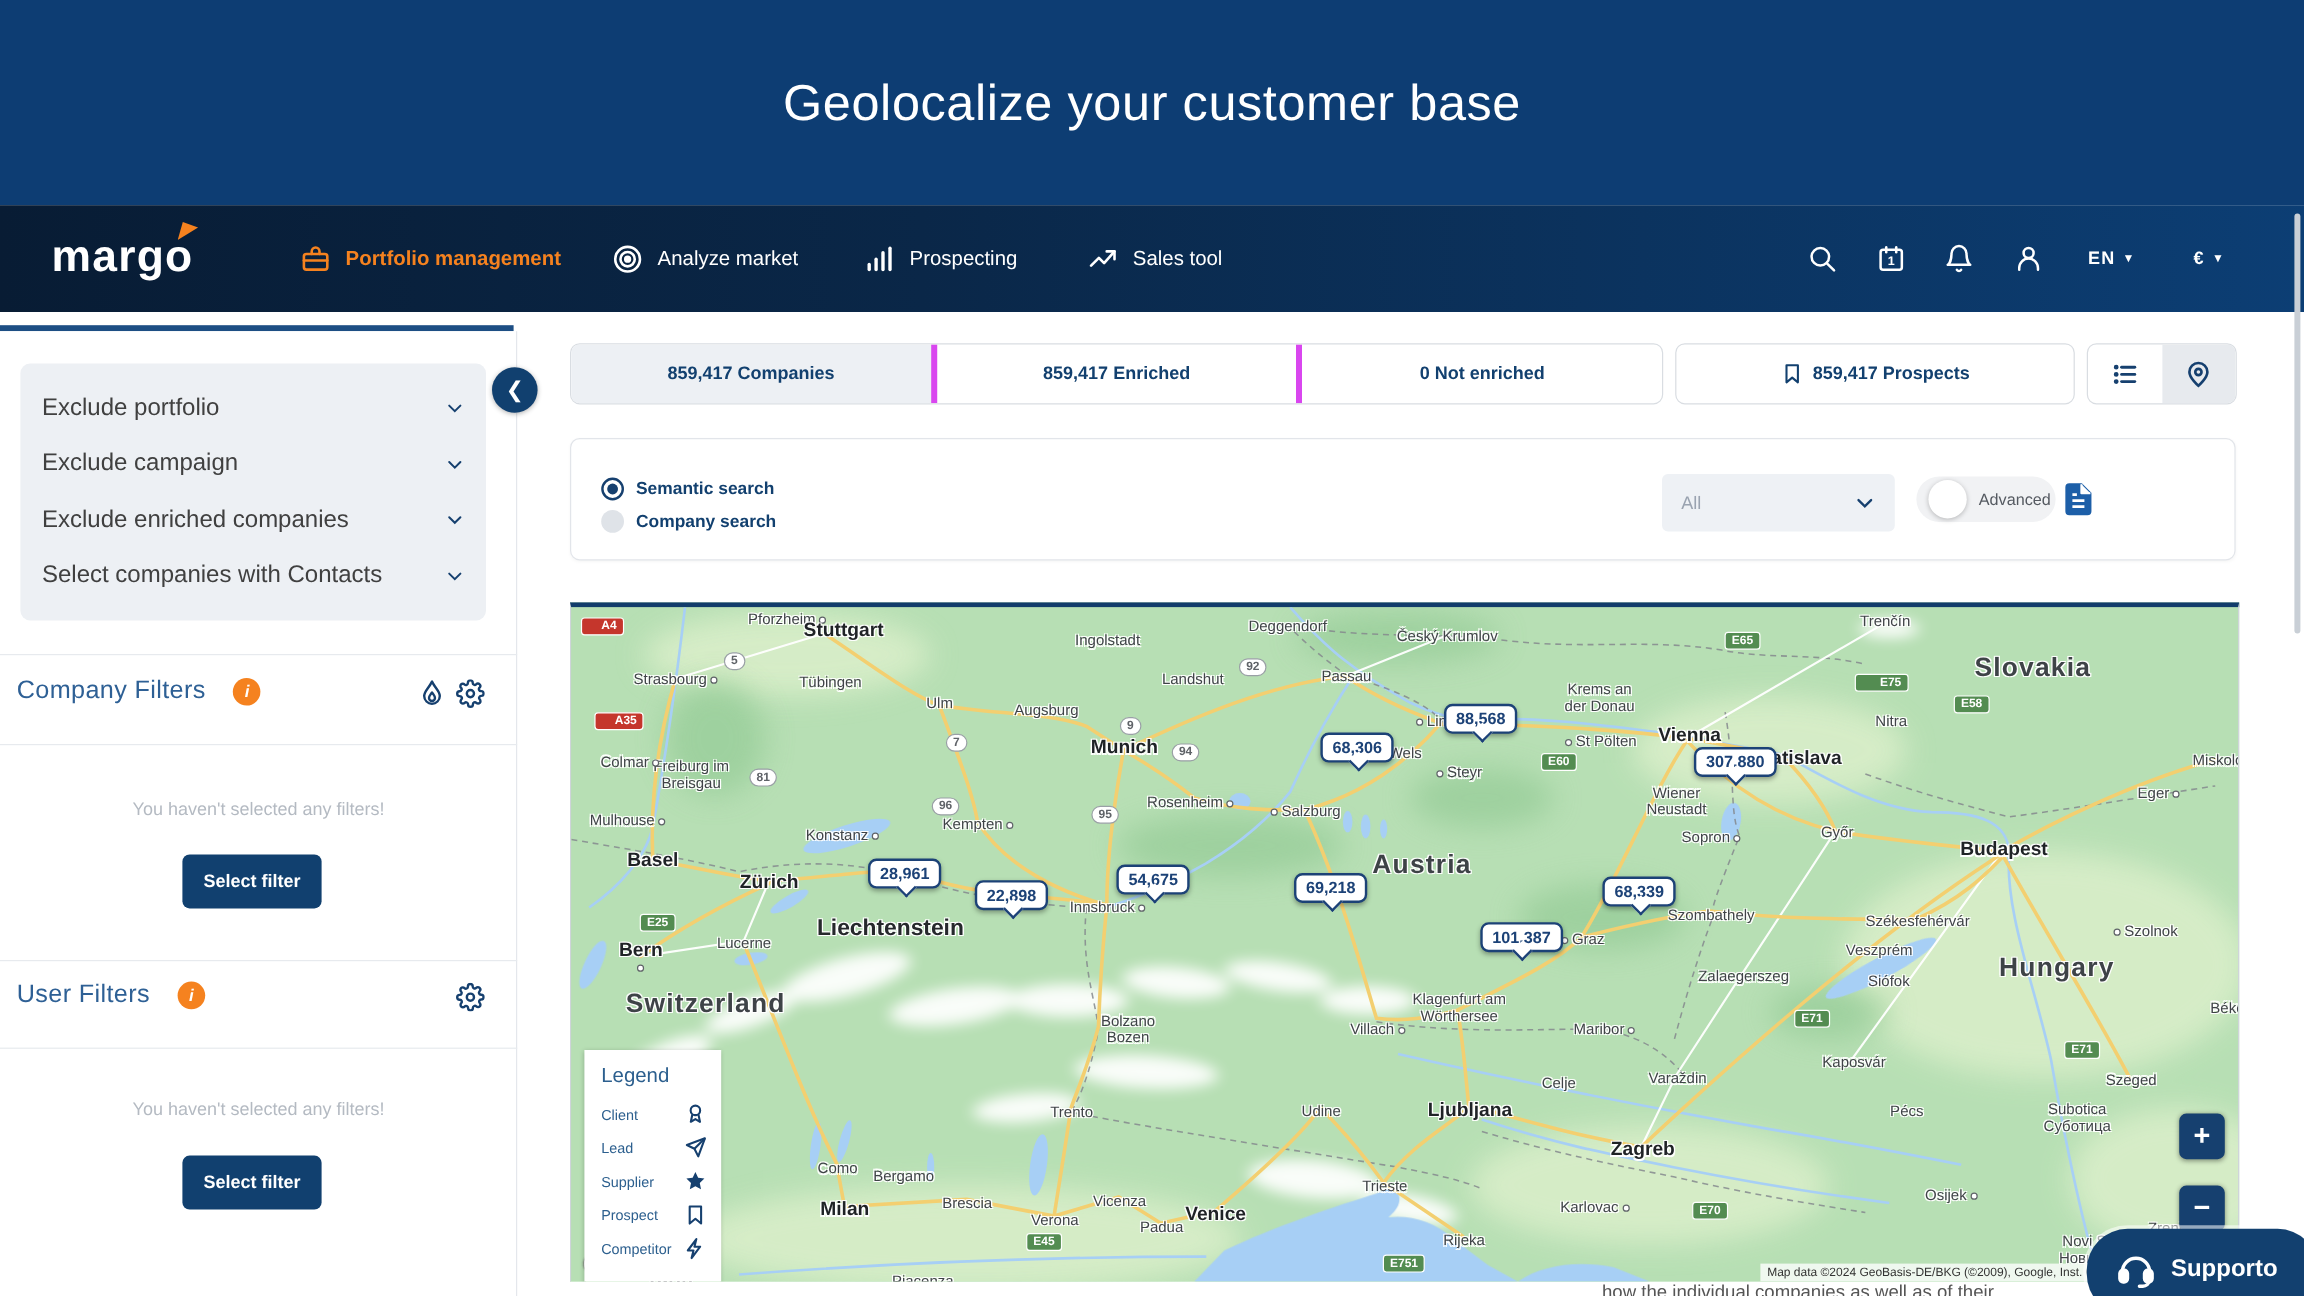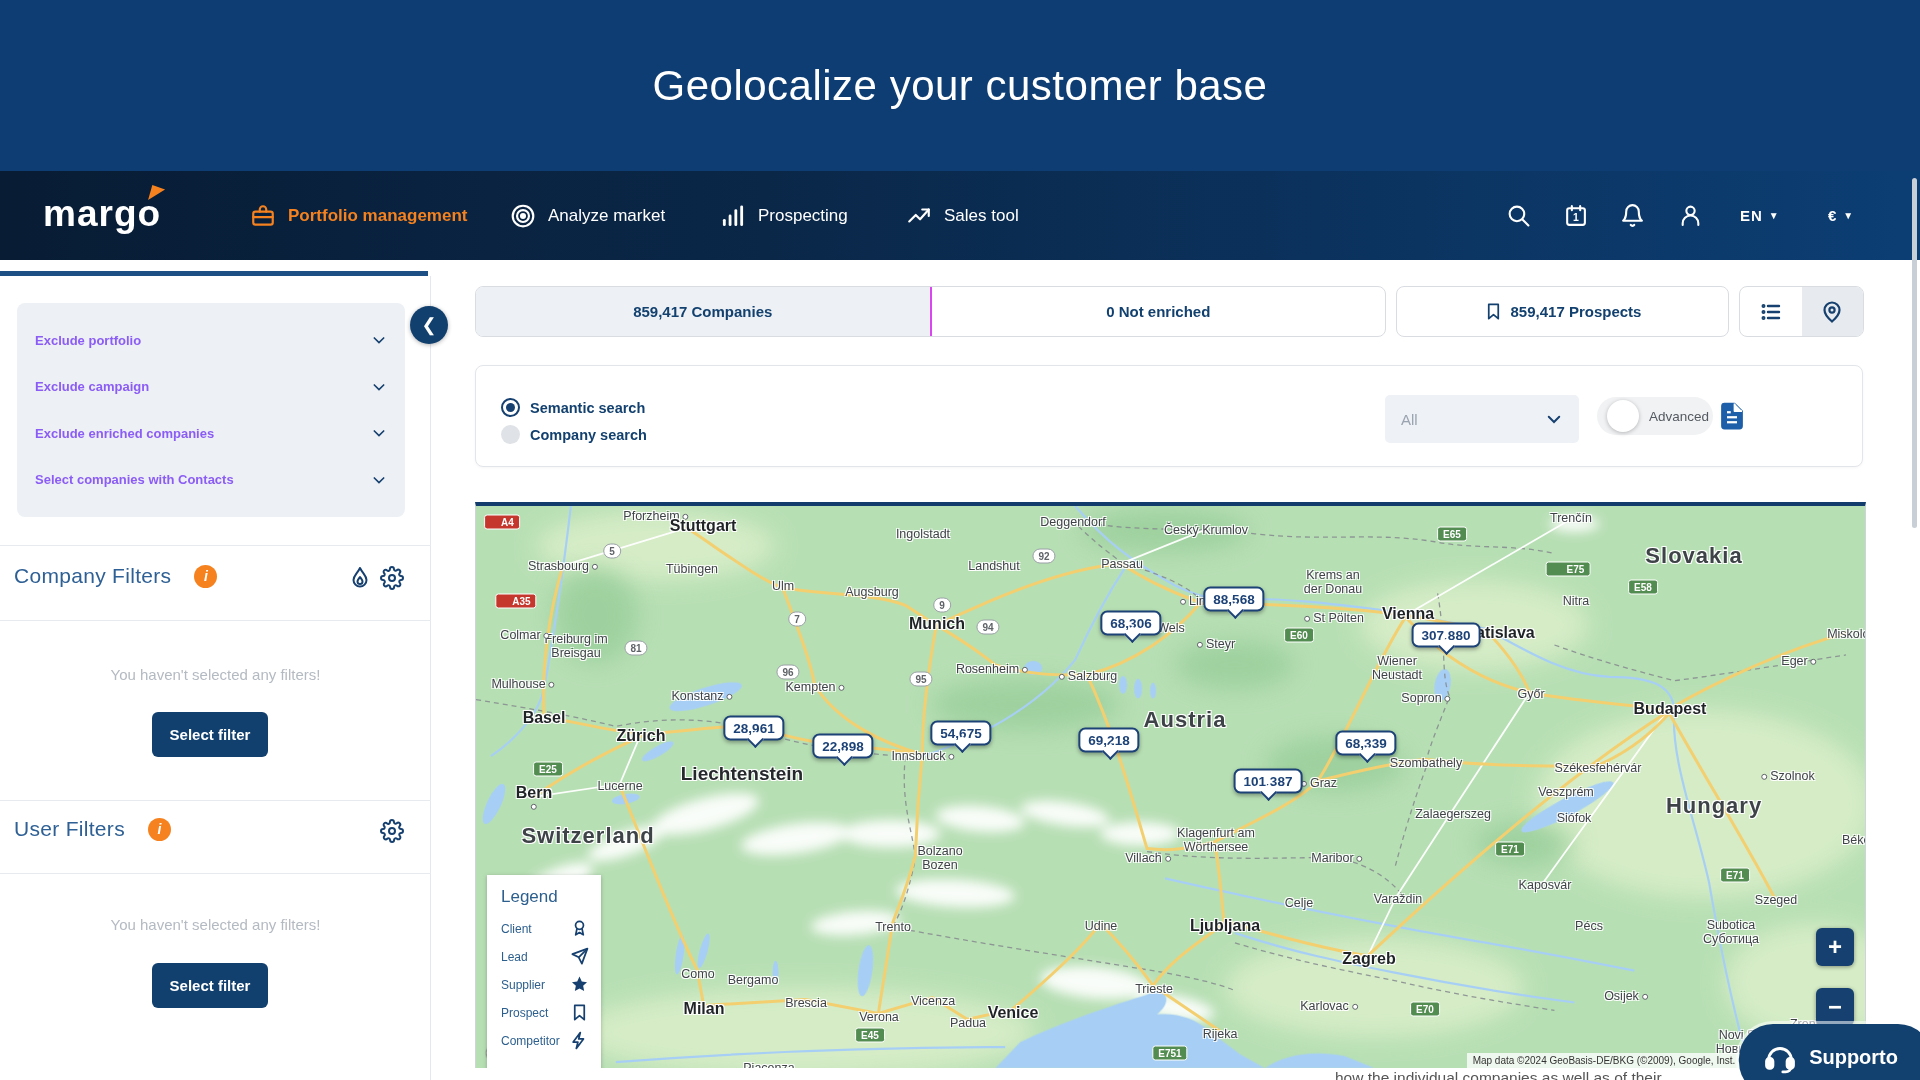--- a/index.html
+++ b/index.html
@@ -28,42 +28,42 @@
   .caret { font-size:10px; margin-left:6px; }
 
   
   .sidebar-line { position:absolute; left:0; top:271px; width:428px; height:5px; background:#1d4e84; }
   .sidebar { position:absolute; left:0; top:276px; width:431px; height:804px; background:#fff;
     border-right:1px solid #e4e7ec; }
   .exclude-card { position:absolute; left:17px; top:27px; width:388px; height:214px;
     background:#edf0f4; border-radius:8px; padding:14px 18px; display:flex; flex-direction:column;
     justify-content:space-around; }
   .exclude-row { display:flex; align-items:center; justify-content:space-between; cursor:pointer; }
-  .exclude-row span { color:#8b5cf6; font-size:13px; font-weight:bold; }
+  .exclude-row span { color:#404040; font-size:20px; font-weight:normal; }
   .chev { width:16px; height:16px; stroke:#16406f; }
   .divider { position:absolute; left:0; width:431px; height:1px; background:#e7eaee; }
   .sect-head { position:absolute; left:14px; display:flex; align-items:center; gap:23px; }
   .sect-head .t { color:#2e6095; font-size:21px; letter-spacing:.3px; }
   .info-dot { width:23px; height:23px; background:#f5821f; border-radius:50%; color:#fff;
     font-size:14px; font-weight:bold; display:flex; align-items:center; justify-content:center;
     font-style:italic; }
   .side-ic { position:absolute; width:24px; height:24px; }
   .empty-txt { position:absolute; width:431px; text-align:center; color:#b4bac2; font-size:15px; }
   .select-btn { position:absolute; left:152px; width:116px; height:45px; background:#11406f;
     border:none; border-radius:6px; color:#fff; font-size:15px; font-weight:bold; cursor:pointer;
     font-family:"Liberation Sans",sans-serif; }
   .collapse-btn { position:absolute; left:410px; top:306px; width:38px; height:38px; border-radius:50%;
     background:#11406f; color:#fff; display:flex; align-items:center; justify-content:center;
     font-size:18px; cursor:pointer; z-index:6; box-shadow:0 1px 4px rgba(0,0,0,.3); }
 
   
   .tab-group { position:absolute; left:475px; top:286px; width:911px; height:51px;
     border:1px solid #d9dde2; border-radius:8px; display:flex; overflow:hidden; background:#fff; }
   .tab { flex:1; display:flex; align-items:center; justify-content:center; color:#12406f;
-    font-size:15px; font-weight:600; cursor:pointer; border-right:2px solid #d946ef; }
+    font-size:15px; font-weight:600; cursor:pointer; border-right:5px solid #d946ef; }
   .tab:last-child { border-right:none; }
   .tab.active { background:#edf0f4; }
   .prospects-box { position:absolute; left:1396px; top:286px; width:333px; height:51px;
     border:1px solid #d9dde2; border-radius:8px; background:#fff; display:flex; align-items:center;
     justify-content:center; gap:8px; color:#12406f; font-size:15px; font-weight:600; cursor:pointer; }
   .view-toggle { position:absolute; left:1739px; top:286px; width:125px; height:51px;
     border:1px solid #d9dde2; border-radius:8px; display:flex; overflow:hidden; background:#fff; }
   .view-cell { flex:1; display:flex; align-items:center; justify-content:center; cursor:pointer; }
   .view-cell.active { background:#e7eaee; }
   .view-cell svg { width:24px; height:24px; }
@@ -296,20 +296,21 @@
     <path d="M19.4 15a1.65 1.65 0 0 0 .33 1.82l.06.06a2 2 0 1 1-2.83 2.83l-.06-.06a1.65 1.65 0 0 0-1.82-.33 1.65 1.65 0 0 0-1 1.51V21a2 2 0 1 1-4 0v-.09a1.65 1.65 0 0 0-1-1.51 1.65 1.65 0 0 0-1.82.33l-.06.06a2 2 0 1 1-2.83-2.83l.06-.06a1.65 1.65 0 0 0 .33-1.82 1.65 1.65 0 0 0-1.51-1H3a2 2 0 1 1 0-4h.09a1.65 1.65 0 0 0 1.51-1 1.65 1.65 0 0 0-.33-1.82l-.06-.06a2 2 0 1 1 2.83-2.83l.06.06a1.65 1.65 0 0 0 1.82.33h.01a1.65 1.65 0 0 0 1-1.51V3a2 2 0 1 1 4 0v.09a1.65 1.65 0 0 0 1 1.51 1.65 1.65 0 0 0 1.82-.33l.06-.06a2 2 0 1 1 2.83 2.83l-.06.06a1.65 1.65 0 0 0-.33 1.82v.01a1.65 1.65 0 0 0 1.51 1H21a2 2 0 1 1 0 4h-.09a1.65 1.65 0 0 0-1.51 1z"></path>
   </svg>
   <div class="divider" style="top:597px"></div>
 
   <div class="empty-txt" style="top:640px">You haven't selected any filters!</div>
   <button class="select-btn" style="top:687px">Select filter</button>
 </div>
 
 <div class="tab-group">
   <div class="tab active">859,417 Companies</div>
+  <div class="tab">859,417 Enriched</div>
   <div class="tab">0 Not enriched</div>
 </div>
 <div class="prospects-box">
   <svg width="19" height="19" viewBox="0 0 24 24" fill="none" stroke="#12406f" stroke-width="2.2" stroke-linejoin="round">
     <path d="M6 3h12v18l-6-5-6 5z"></path>
   </svg>
   <span>859,417 Prospects</span>
 </div>
 <div class="view-toggle">
   <div class="view-cell">

